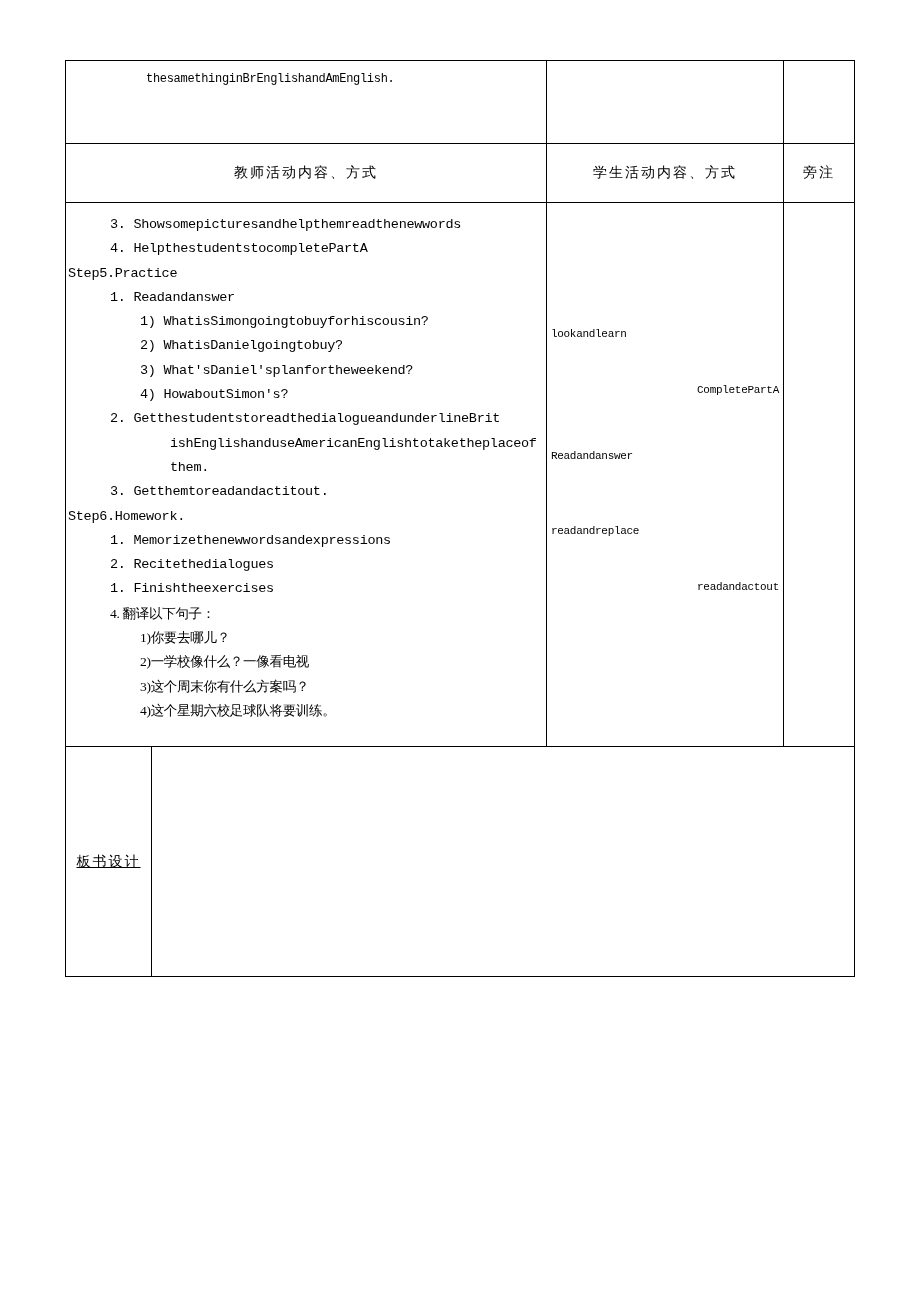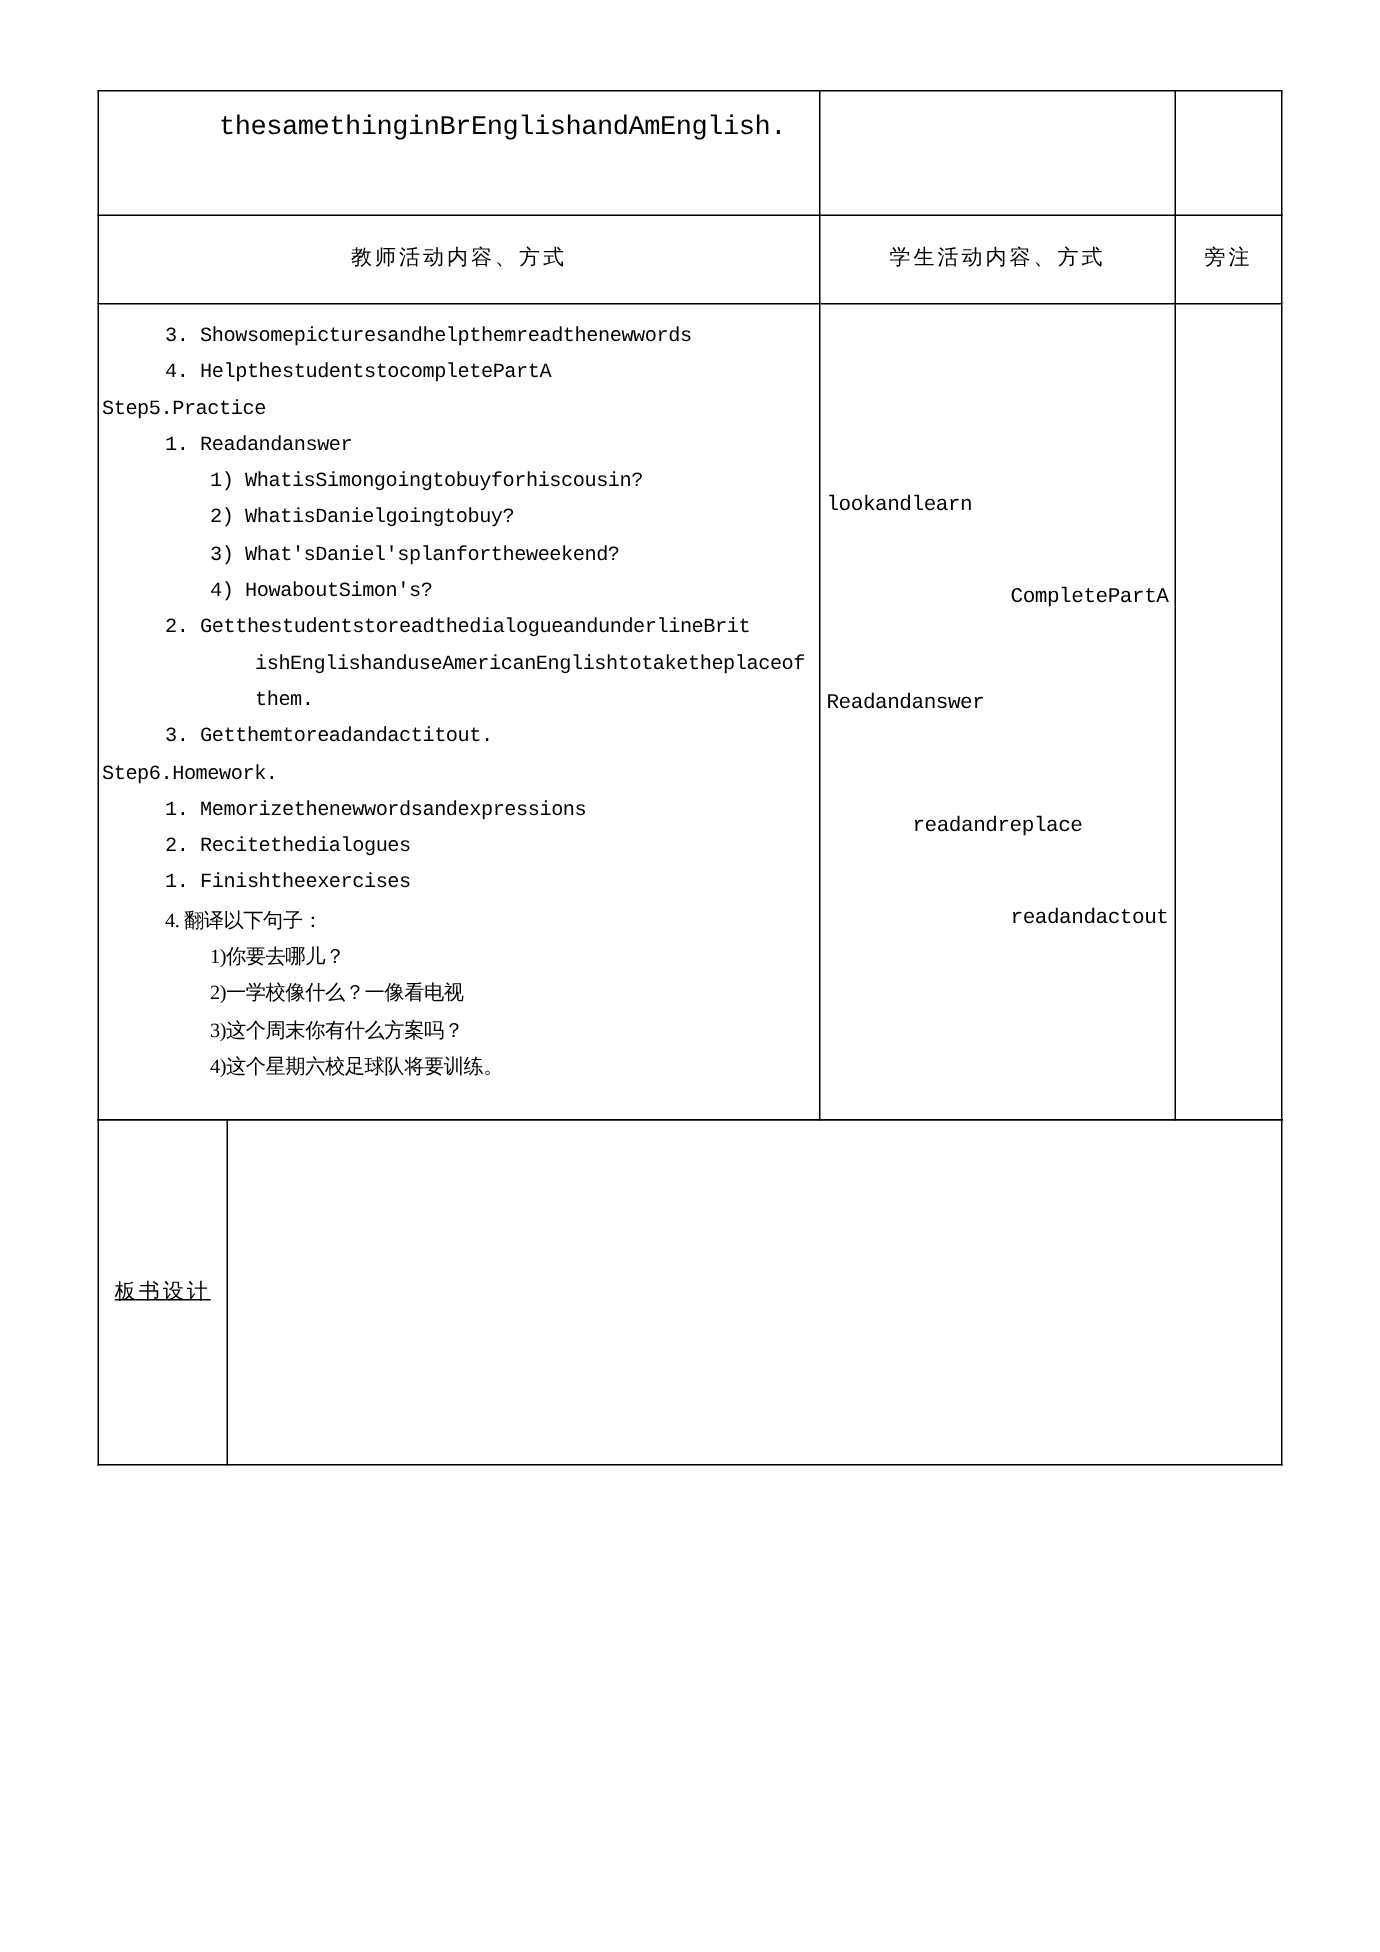--- a/index.html
+++ b/index.html
@@ -37,21 +37,21 @@
 .label-cell {
   width: 80px;
   text-align: center;
   vertical-align: middle;
 }
 
 .pad-top-text {
   padding: 8px 8px 0 80px;
   font-family: "Courier New", monospace;
   letter-spacing: -0.3px;
-  font-size: 18px;
+  font-size: 12px;
 }
 
 .teacher-content {
   padding: 10px 6px 10px 0;
   font-family: "Courier New", monospace;
   font-size: 13.5px;
   letter-spacing: -0.3px;
 }
 .teacher-content .step {
   padding-left: 2px;
@@ -69,35 +69,34 @@
   padding-left: 104px;
   text-indent: 0;
 }
 .teacher-content .cn {
   font-family: "SimSun", "宋体", serif;
 }
 
 .student-content {
   padding: 10px 4px 10px 4px;
   font-family: "Courier New", monospace;
-  font-size: 14px;
+  font-size: 11px;
   letter-spacing: -0.3px;
 }
 .student-content div {
   margin-bottom: 36px;
 }
 .student-content .gap-top {
   margin-top: 112px;
 }
 .student-content .gap-mid {
   margin-top: 46px;
 }
 .student-content .gap-read {
   margin-top: 56px;
-  text-align: center;
 }
 .student-content .gap-small {
   margin-top: 12px;
   text-align: right;
 }
 
 .cn-font {
   font-family: "SimSun", "宋体", serif;
   letter-spacing: 2px;
 }

